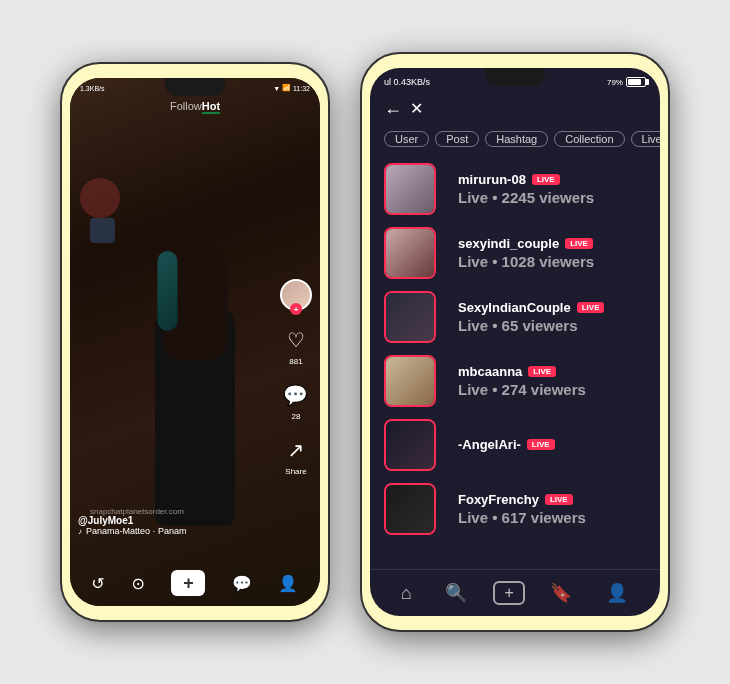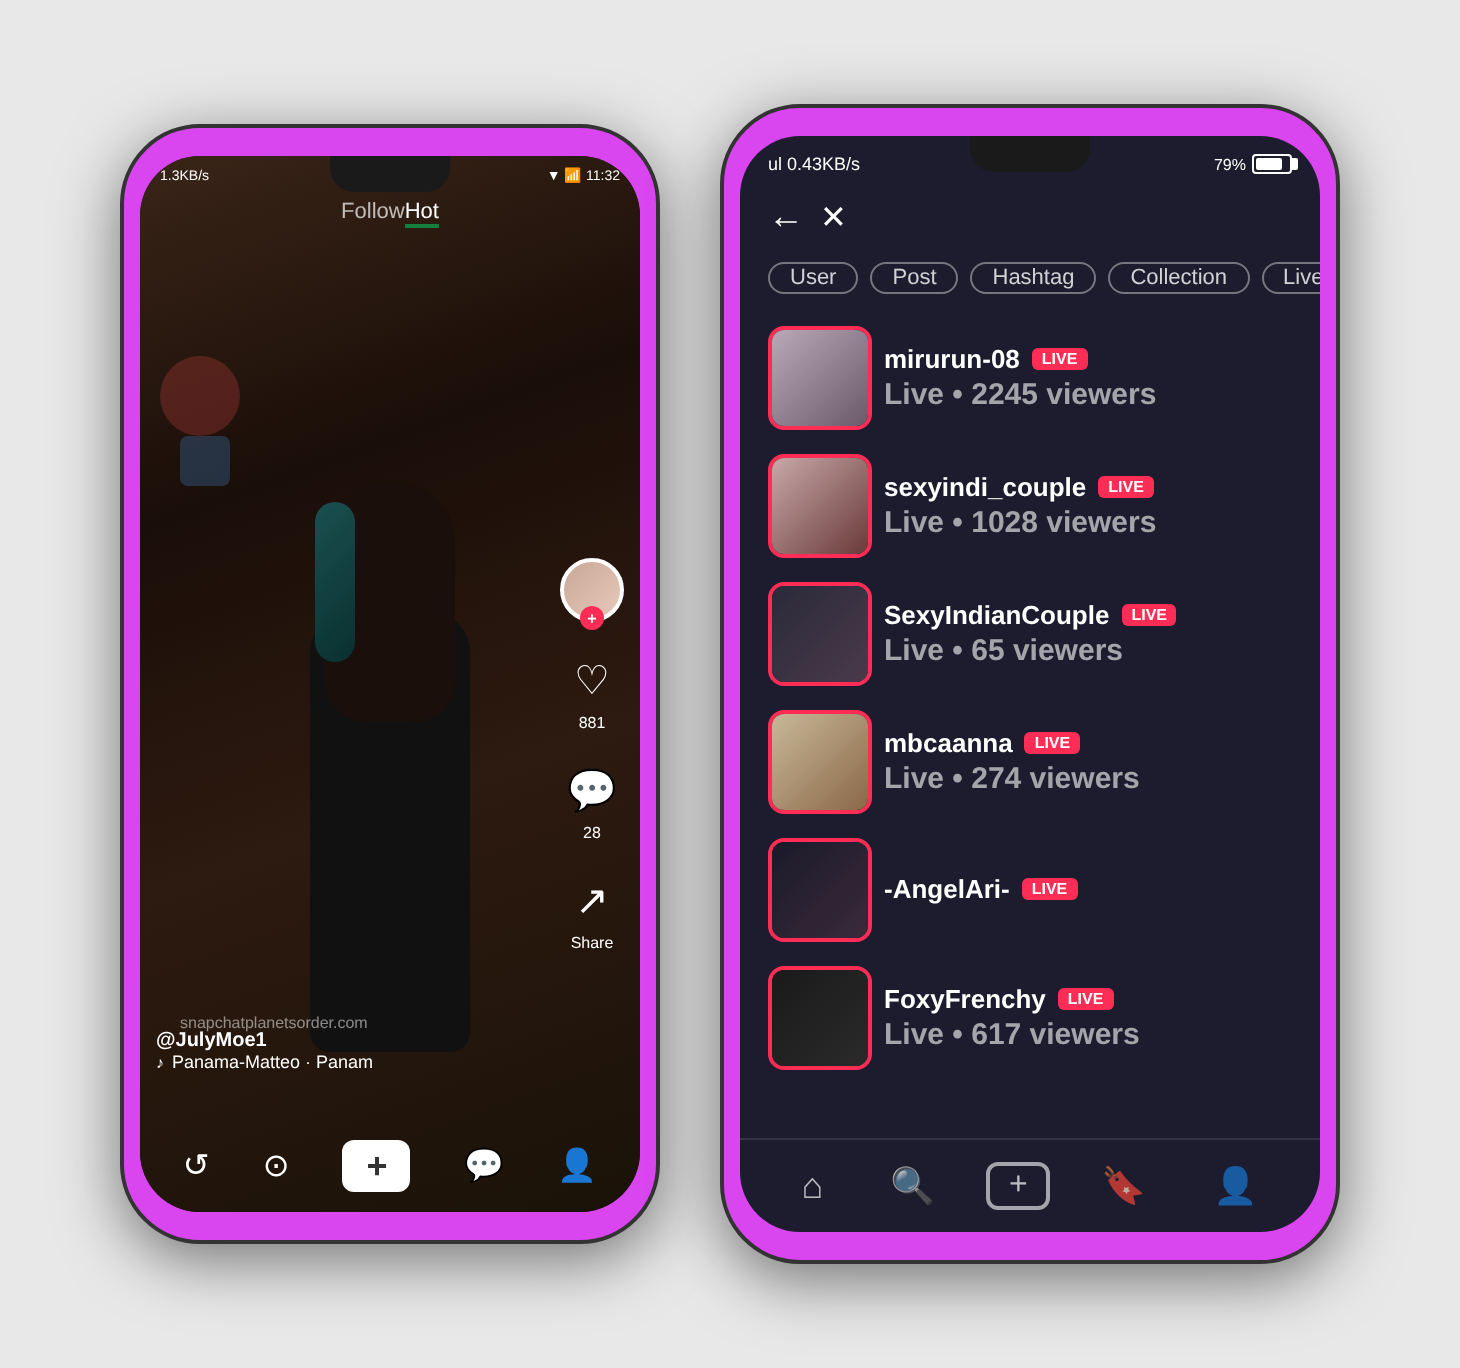--- a/index.html
+++ b/index.html
@@ -10,21 +10,21 @@
       display: flex;
       align-items: center;
       justify-content: center;
       gap: 30px;
       font-family: -apple-system, BlinkMacSystemFont, 'Segoe UI', sans-serif;
       overflow: hidden;
     }
 
     
     .phone {
-      background: #d946ef;
+      background: #fef9c3;
       border-radius: 40px;
       position: relative;
       box-shadow: 0 8px 32px rgba(0,0,0,0.5);
       border: 2px solid #333;
     }
     .phone-left {
       width: 270px;
       height: 560px;
     }
     .phone-right {
@@ -140,21 +140,21 @@
       display: flex;
       z-index: 20;
     }
     .video-tab {
       font-size: 11px;
       color: rgba(255,255,255,0.7);
       font-weight: 500;
     }
     .video-tab.active {
       color: white;
-      font-weight: 400;
+      font-weight: 700;
       border-bottom: 2px solid #15803d;
     }
 
     
     .video-actions {
       position: absolute;
       right: 8px;
       bottom: 130px;
       display: flex;
       flex-direction: column;
@@ -336,21 +336,21 @@
     
     .live-list {
       flex: 1;
       overflow: hidden;
       padding: 0 0;
     }
     .live-item {
       display: flex;
       align-items: center;
       padding: 6px 14px;
-      gap: 6px;
+      gap: 22px;
       cursor: pointer;
     }
     .live-avatar {
       width: 52px;
       height: 52px;
       border-radius: 8px;
       border: 2px solid #fe2d55;
       overflow: hidden;
       flex-shrink: 0;
       position: relative;

